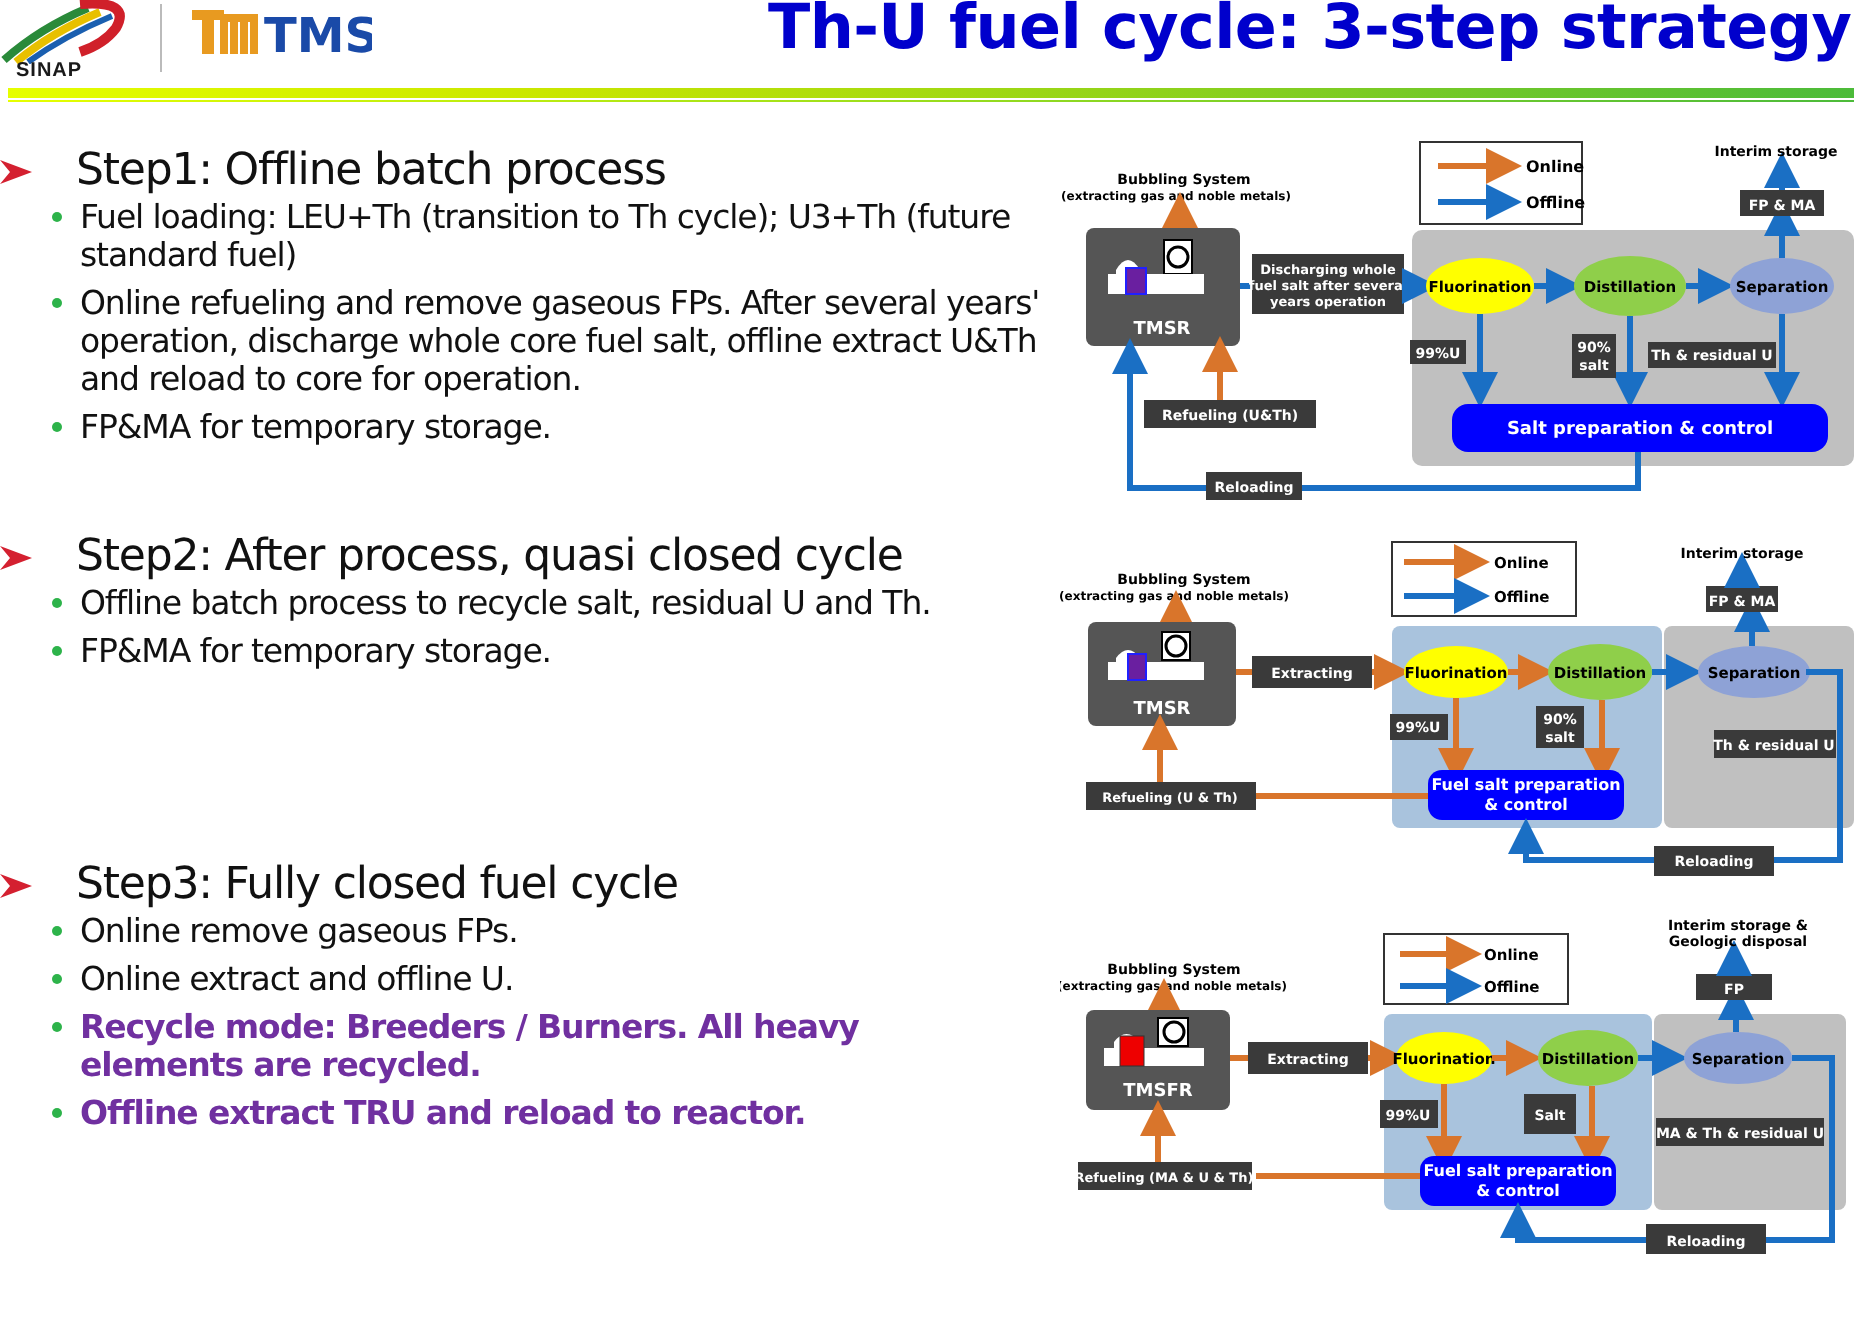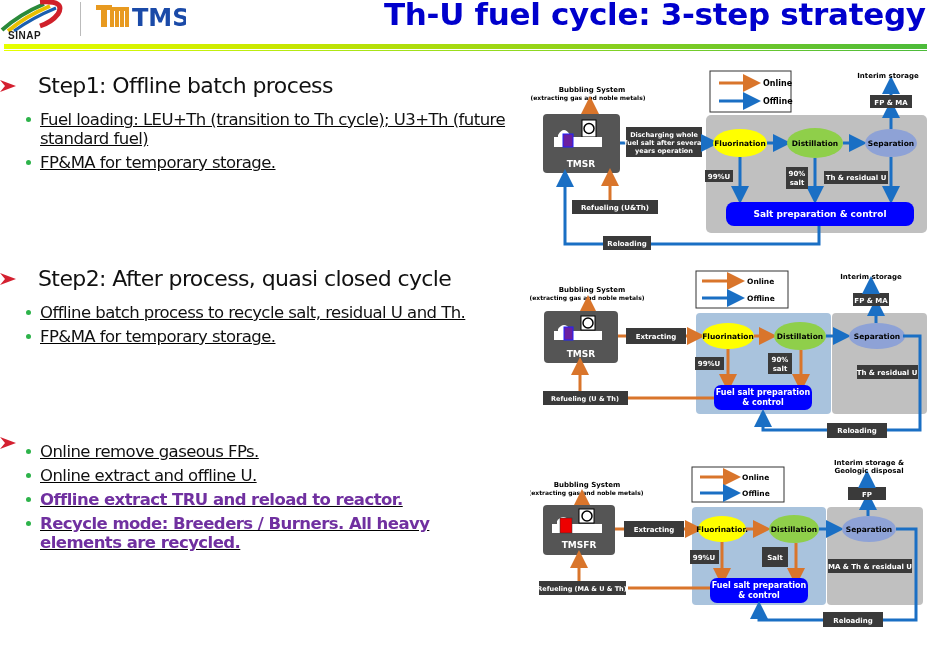--- a/index.html
+++ b/index.html
@@ -15,21 +15,21 @@
   .title { position: absolute; left: 384px; top: -4px; font: bold 31px "DejaVu Sans", sans-serif; color: #0000cc; white-space: nowrap; letter-spacing: -0.3px; }
   .header-rule { position: absolute; left: 4px; top: 44px; width: 923px; height: 5px;
      background: linear-gradient(to right, #e6ff00, #c8e600 30%, #4cbb3a 100%); }
   .header-rule-thin { position: absolute; left: 4px; top: 50px; width: 923px; height: 1px;
      background: linear-gradient(to right, #e6ff00, #4cbb3a); }
 
   
   .step { position: absolute; left: 0; }
   .step-title { position: relative; padding-left: 38px; font: 22px "DejaVu Sans", sans-serif; white-space: nowrap; letter-spacing: -0.6px; color: #111; }
   .step-arrow { position: absolute; left: 0; top: 6px; width: 16px; height: 14px; }
-  .bullets { list-style: none; margin-left: 24px; margin-top: 12px; text-decoration: underline; }
+  .bullets { list-style: none; margin-left: 24px; margin-top: 1px; }
   .bullets li { position: relative; padding-left: 16px; font: 16.5px "DejaVu Sans", sans-serif; line-height: 19px; letter-spacing: -0.55px; margin-bottom: 5px; color: #111; }
   .bullets li .dot { position: absolute; left: 2px; top: 7px; width: 5px; height: 5px; border-radius: 50%; background: #2db34a; }
   .bullets li.purple, .hl { color: #7030a0; font-weight: bold; }
 
   
   .diagram { position: absolute; }
   .diagram svg text { font-family: "DejaVu Sans", sans-serif; font-weight: bold; }
 </style>
 </head>
 <body>
@@ -62,20 +62,21 @@
 
 <div class="step" style="top:73px;">
   <div class="step-title">
     <svg class="step-arrow" viewBox="0 0 16 14">
         <path d="M0 1 L16 7 L0 13 L5 7 Z" fill="#d42030"></path>
       </svg>
     <span>Step1: Offline batch process</span>
   </div>
   <ul class="bullets">
     <li style="width:500px"><span class="dot"></span><span>Fuel loading: LEU+Th (transition to Th cycle); U3+Th (future standard fuel)</span></li>
+    <li style="width:520px"><span class="dot"></span><span>Online refueling and remove gaseous FPs. After several years' operation, discharge whole core fuel salt, offline extract U&amp;Th and reload to core for operation.</span></li>
     <li><span class="dot"></span><span>FP&amp;MA for temporary storage.</span></li>
   </ul>
 </div>
 
 <div class="step" style="top:266px;">
   <div class="step-title">
     <svg class="step-arrow" viewBox="0 0 16 14">
         <path d="M0 1 L16 7 L0 13 L5 7 Z" fill="#d42030"></path>
       </svg>
     <span>Step2: After process, quasi closed cycle</span>
@@ -84,26 +85,27 @@
     <li><span class="dot"></span><span>Offline batch process to recycle salt, residual U and Th.</span></li>
     <li><span class="dot"></span><span>FP&amp;MA for temporary storage.</span></li>
   </ul>
 </div>
 
 <div class="step" style="top:430px;">
   <div class="step-title">
     <svg class="step-arrow" viewBox="0 0 16 14">
         <path d="M0 1 L16 7 L0 13 L5 7 Z" fill="#d42030"></path>
       </svg>
+    <span>Step3: Fully closed fuel cycle</span>
   </div>
   <ul class="bullets">
     <li><span class="dot"></span><span>Online remove gaseous FPs.</span></li>
     <li><span class="dot"></span><span>Online extract and offline U.</span></li>
+    <li class="purple" style="width:450px"><span class="dot"></span><span>Recycle mode: Breeders / Burners. All heavy elements are recycled.</span></li>
     <li class="purple"><span class="dot"></span><span>Offline extract TRU and reload to reactor.</span></li>
-    <li class="purple" style="width:450px"><span class="dot"></span><span>Recycle mode: Breeders / Burners. All heavy elements are recycled.</span></li>
   </ul>
 </div>
 
 <div class="diagram" style="left:530px; top:65px;">
 <svg width="397" height="190" viewBox="0 0 397 190">
   <defs>
     <marker id="ah-o" markerWidth="6" markerHeight="6" refX="3" refY="3" orient="auto">
           <path d="M0 0 L6 3 L0 6 Z" fill="#d9752b"></path>
         </marker>
     <marker id="ah-b" markerWidth="6" markerHeight="6" refX="3" refY="3" orient="auto">

